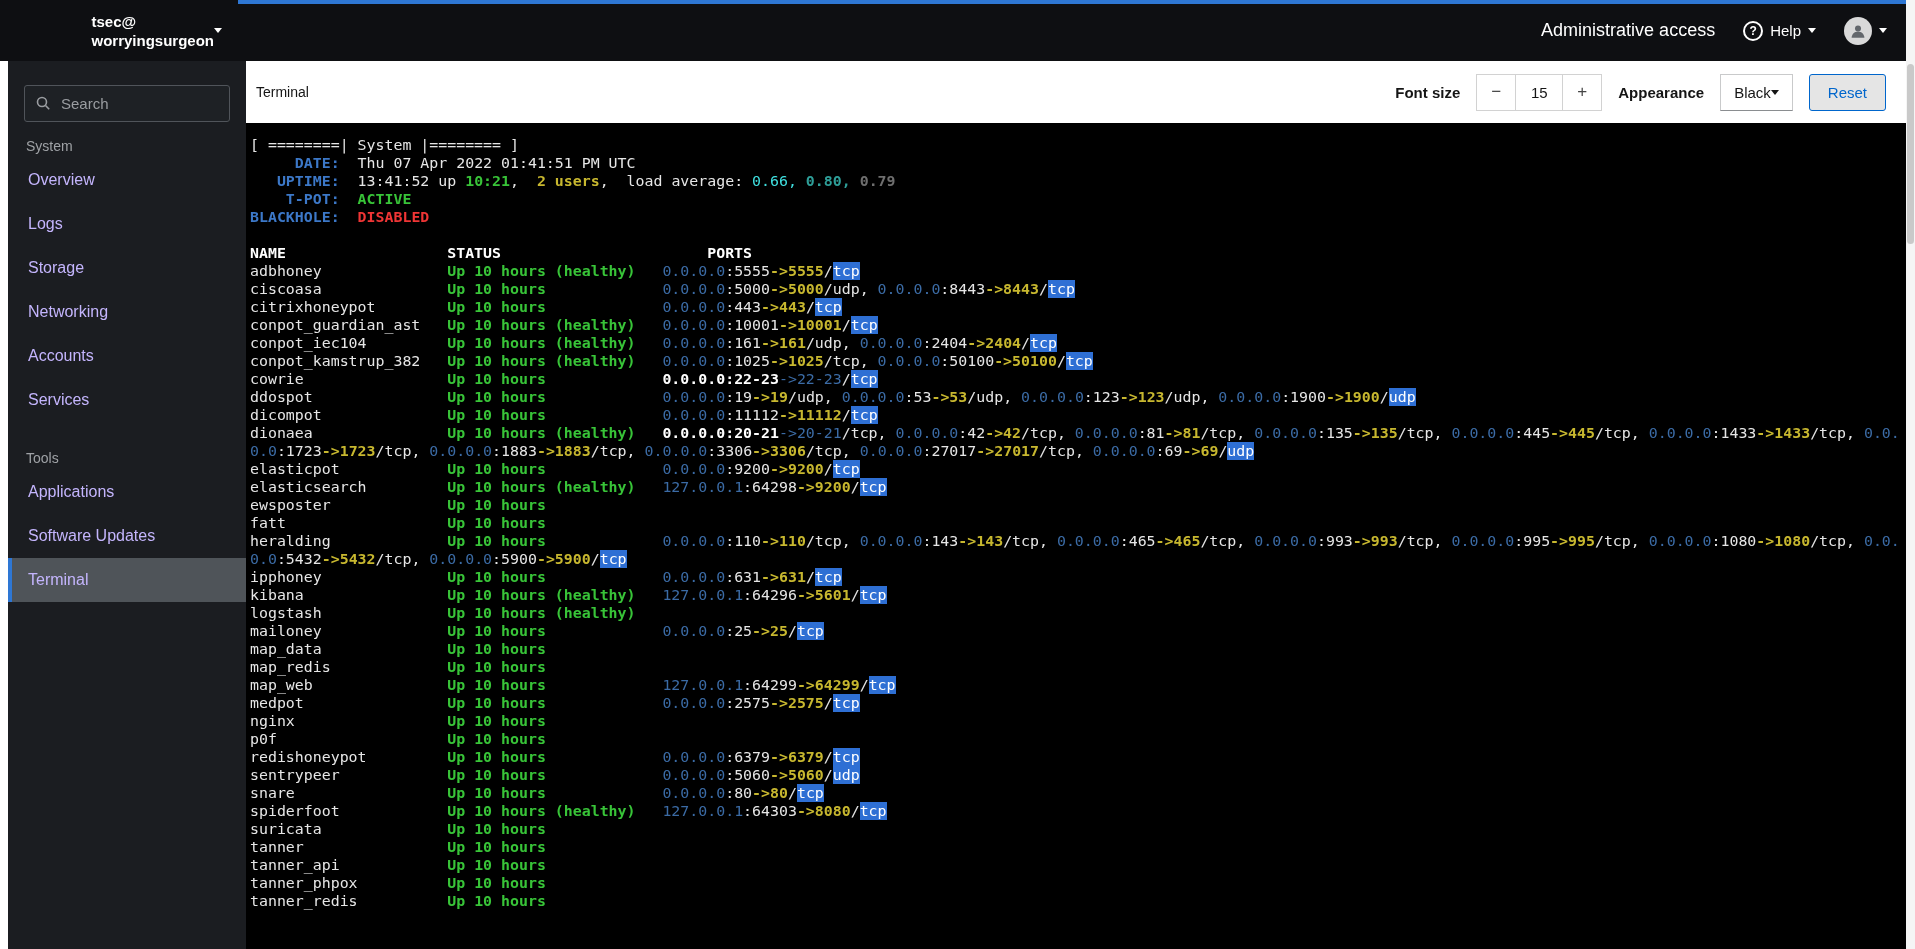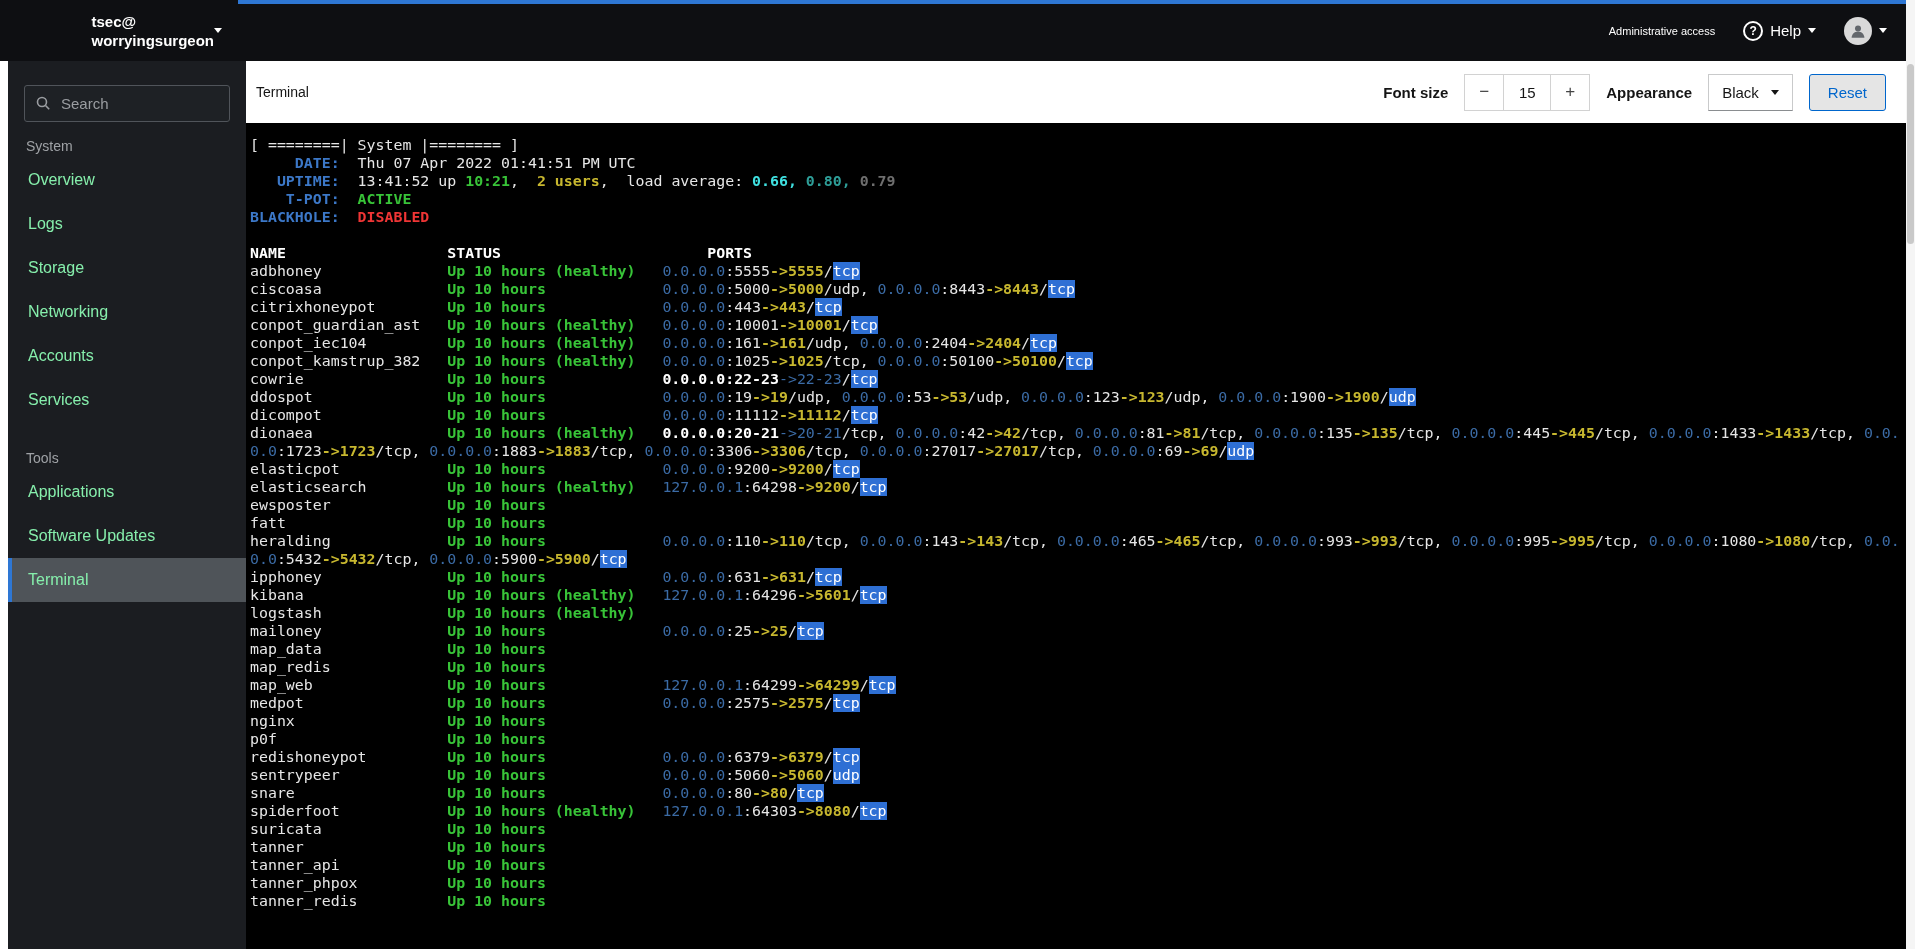--- a/index.html
+++ b/index.html
@@ -13,21 +13,21 @@
 
   
   .masthead { position:absolute; left:0; top:0; width:100%; height:61px;
               background:var(--masthead_bg); z-index:5;
               display:flex; align-items:center; }
   .host-switcher { width:238px; height:100%; padding:9px 16px; display:flex;
                    align-items:center; justify-content:flex-end; cursor:pointer; }
   .host-user, .host-name { color:#fff; font-weight:bold; font-size:15px; line-height:19px; }
   .masthead-right { margin-left:auto; display:flex; align-items:center; gap:28px;
                     padding-right:28px; color:#fff; font-size:15px; }
-  .admin-access { background:none; border:none; color:#fff; font-size:11px;
+  .admin-access { background:none; border:none; color:#fff; font-size:18px;
                   font-family:inherit; cursor:pointer; }
   .help-menu, .session-menu { display:flex; align-items:center; gap:7px; cursor:pointer; }
   .help-icon { width:20px; height:20px; border:2px solid #fff; border-radius:50%;
                display:inline-flex; align-items:center; justify-content:center;
                font-size:12px; font-weight:bold; color:#fff; }
   .avatar { width:28px; height:28px; border-radius:50%; background:#d9d9d9;
             display:inline-flex; align-items:center; justify-content:center; overflow:hidden; }
   .caret { width:0; height:0; border-left:4px solid transparent;
            border-right:4px solid transparent; border-top:5px solid #fff; }
   .caret.dark { border-top-color:#151515; }
@@ -36,58 +36,58 @@
   .sidebar { position:absolute; left:8px; top:61px; width:238px; bottom:0;
              background:var(--sidebar_bg); z-index:4; }
   .search-wrap { margin:24px 16px 6px; position:relative; }
   .search-icon { position:absolute; left:11px; top:10px; }
   .search-input { width:100%; height:37px; background:#1e2125; border:1px solid #50545a;
                   border-radius:3px; color:#e0e0e0; font-size:15px; padding:0 10px 0 36px;
                   font-family:inherit; outline:none; }
   .search-input::placeholder { color:#9a9da1; }
   .nav-section-title { margin:28px 0 4px; padding:0 18px; color:#9fa2a6; font-size:14px; }
   .nav-section-title:first-child { margin-top:16px; }
-  .nav-item { padding:13px 18px 13px 16px; color:#86efac; font-size:16px;
+  .nav-item { padding:13px 18px 13px 16px; color:#c4b5fd; font-size:16px;
               border-left:4px solid transparent; cursor:pointer; }
   .nav-item.active { background:var(--sidebar_active_bg); border-left-color:var(--accent); }
 
   
   .toolbar { position:absolute; left:238px; top:61px; right:9px; height:62px;
              background:var(--toolbar_bg); z-index:3; display:flex; align-items:center;
              justify-content:space-between; padding:0 20px 0 18px; }
   .toolbar-title { font-size:14px; color:#151515; }
   .toolbar-right { display:flex; align-items:center; gap:16px; }
   .ctl-label { font-weight:bold; font-size:15px; color:#151515; }
   .stepper { display:flex; align-items:center; }
   .step-btn { width:40px; height:37px; background:#fff; border:1px solid #d2d2d2;
               color:#444; font-size:17px; cursor:pointer; font-family:inherit; }
   .step-value { width:46px; height:37px; border-top:1px solid #d2d2d2;
                 border-bottom:1px solid #d2d2d2; display:flex; align-items:center;
                 justify-content:center; font-size:15px; color:#151515; }
   .select { height:37px; padding:0 13px; border:1px solid #c9cacb; border-bottom-color:#8a8d90;
-            background:#fff; display:flex; gap:12px; align-items:center; font-size:15px;
+            background:#fff; display:flex; align-items:center; font-size:15px;
             color:#151515; cursor:pointer; }
   .reset-btn { height:37px; padding:0 18px; background:#e5e5e5;
                border:1px solid var(--link_blue); color:var(--link_blue);
                border-radius:3px; font-size:15px; cursor:pointer; font-family:inherit; }
 
   
   .terminal { position:absolute; left:238px; top:123px; right:9px; bottom:0;
               background:var(--terminal_bg); padding:13px 0 0 12px; overflow:hidden; }
   .terminal-output { font-family:"DejaVu Sans Mono", monospace; font-size:14.9px;
                      line-height:18px; }
   .tline { white-space:pre; height:18px; }
   .c-w  { color:var(--term_fg); }
   .c-wb { color:#ffffff; font-weight:bold; }
   .c-lb { color:var(--label_blue); font-weight:bold; }
   .c-ip { color:var(--ip_blue); }
   .c-g  { color:var(--green); font-weight:bold; }
   .c-y  { color:var(--yellow); font-weight:bold; }
   .c-r  { color:var(--red); font-weight:bold; }
-  .c-c1 { color:var(--cyan); font-weight:bold; }
+  .c-c1 { color:var(--cyan); font-weight:normal; }
   .c-c2 { color:var(--teal); font-weight:bold; }
   .c-gy { color:var(--gray); font-weight:bold; }
   .c-hl { color:#ffffff; background:var(--hl_bg); }
 
   
   .scrollbar { position:absolute; right:0; top:0; width:9px; height:100%;
                background:#f5f5f5; z-index:8; }
   .scrollbar-thumb { position:absolute; left:1px; top:64px; width:7px; height:180px;
                      background:#c9c9c9; border-radius:4px; }
 </style>

